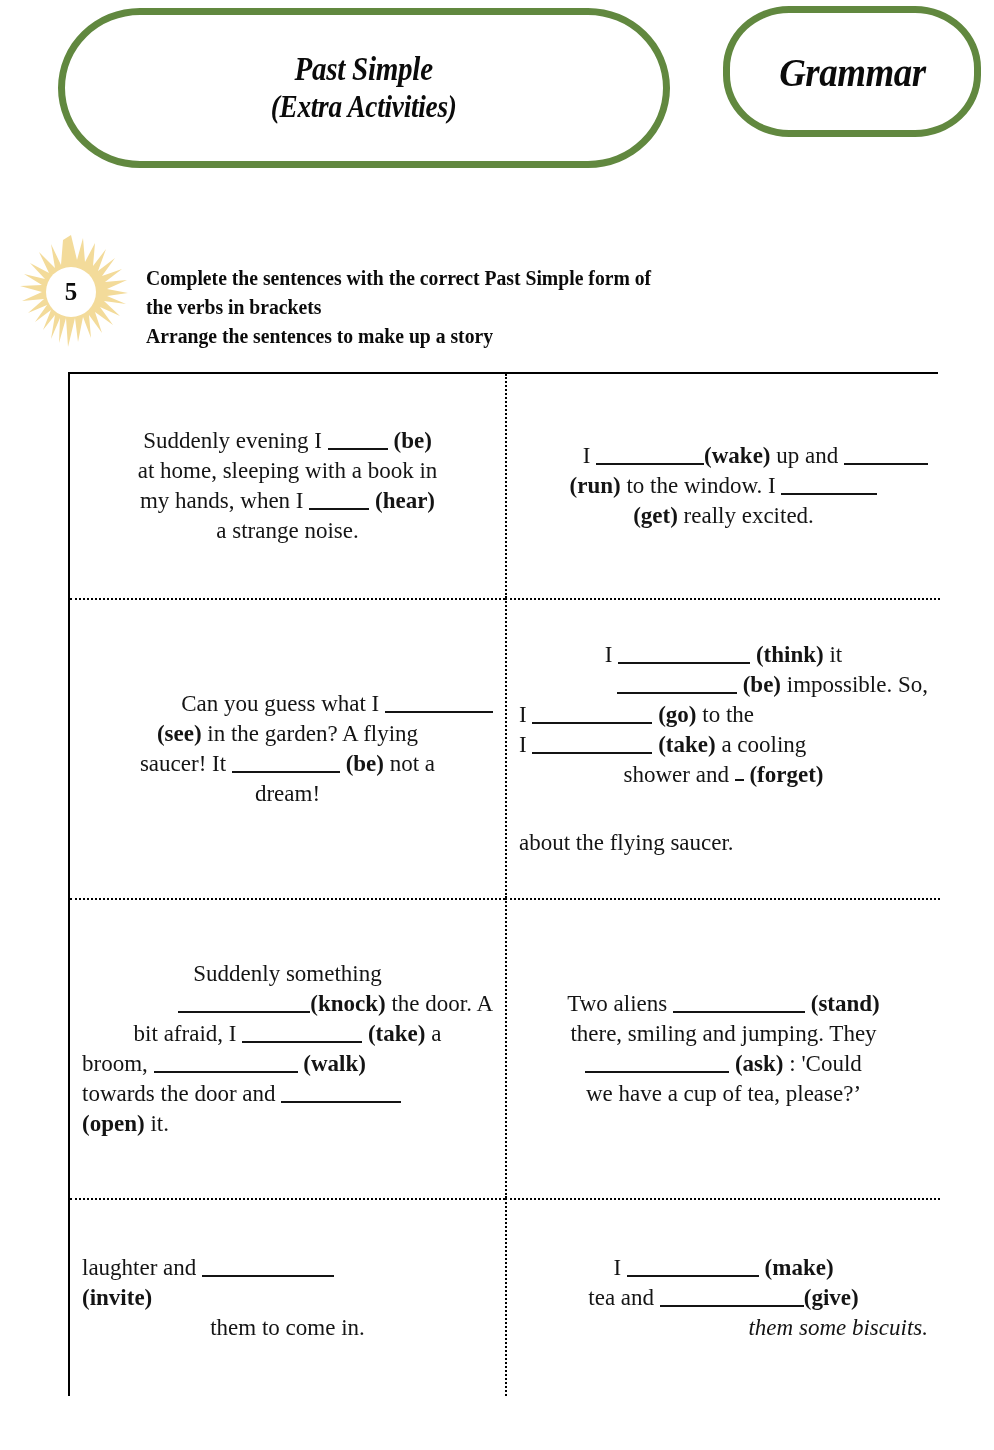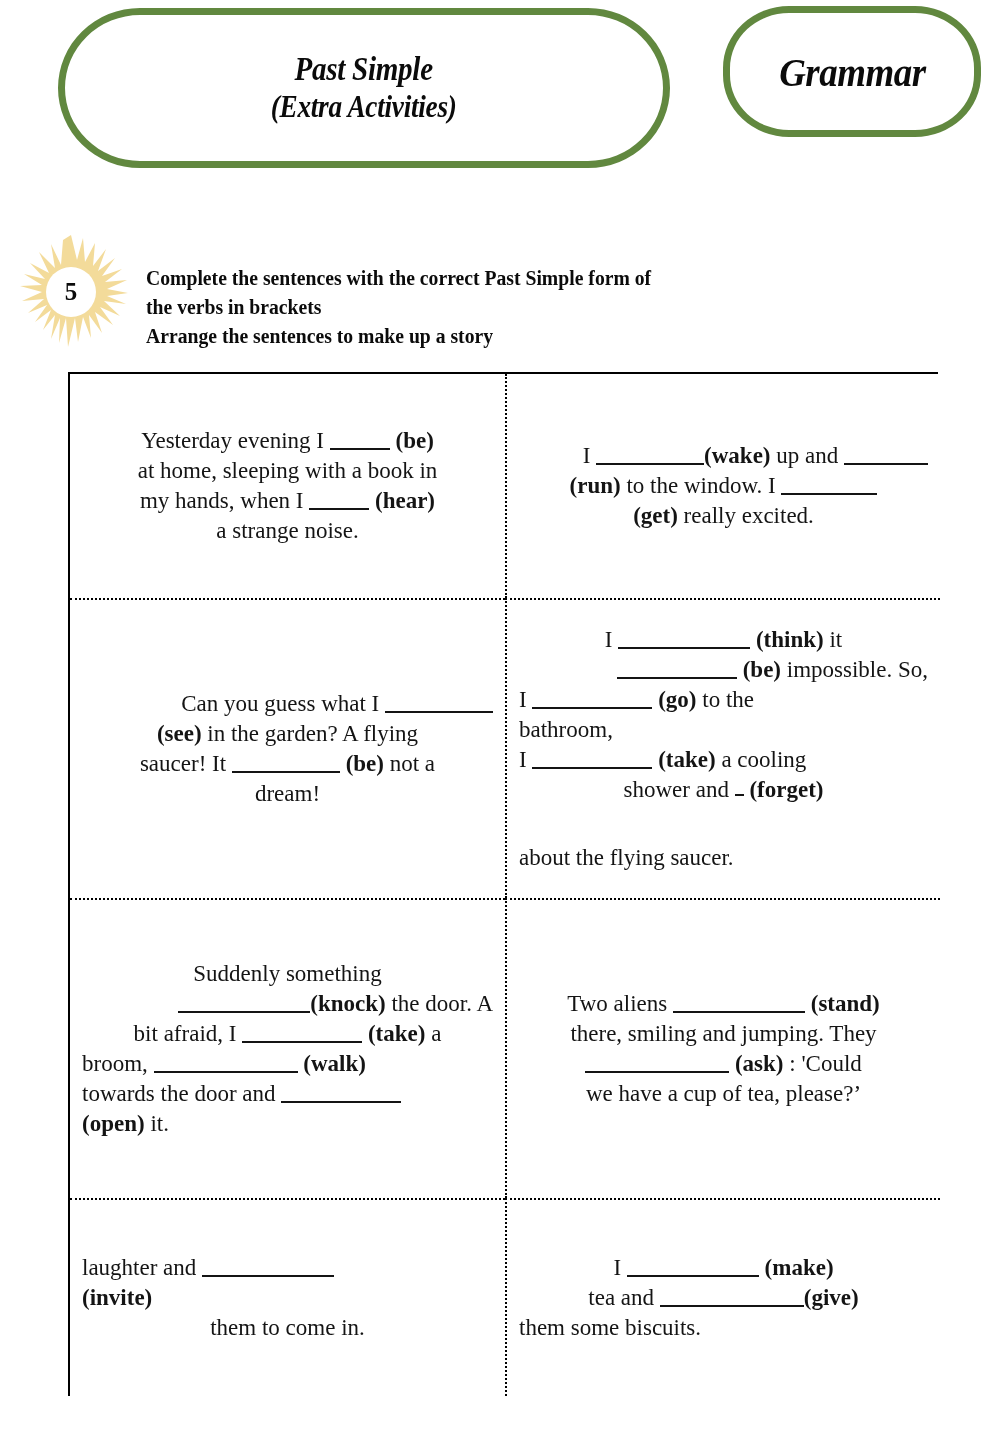--- a/index.html
+++ b/index.html
@@ -207,21 +207,21 @@
     <span class="tline">Complete the sentences with the correct Past Simple form of</span>
     <span class="tline">the verbs in brackets</span>
     <span class="tline">Arrange the sentences to make up a story</span>
   </div>
 
 </div>
 
 <div id="worksheet-table">
     <div class="cell row-a col-left">
       <div class="sentence">
-        <span class="ln" style="text-align: center;"><span>Yesterday evening I </span><span class="blank b5"></span><span> </span><b>(be)</b></span>
+        <span class="ln" style="text-align: center;"><span>Suddenly evening I </span><span class="blank b5"></span><span> </span><b>(be)</b></span>
         <span class="ln" style="text-align: center;"><span>at home, sleeping with a book in</span></span>
         <span class="ln" style="text-align: center;"><span>my hands, when I </span><span class="blank b5"></span><span> </span><b>(hear)</b></span>
         <span class="ln" style="text-align: center;"><span>a strange noise.</span></span>
       </div>
     </div>
     <div class="cell row-a col-right">
       <div class="sentence">
         <span class="ln" style="text-align: right;"><span>I </span><span class="blank b9"></span><b>(wake)</b><span> up and </span><span class="blank b7"></span></span>
         <span class="ln" style="text-align: center;"><b>(run)</b><span> to the window. I </span><span class="blank b8"></span></span>
         <span class="ln" style="text-align: center;"><b>(get)</b><span> really excited.</span></span>
@@ -233,21 +233,20 @@
         <span class="ln" style="text-align: center;"><b>(see)</b><span> in the garden? A flying</span></span>
         <span class="ln" style="text-align: center;"><span>saucer! It </span><span class="blank b9"></span><span> </span><b>(be)</b><span> not a</span></span>
         <span class="ln" style="text-align: center;"><span>dream!</span></span>
       </div>
     </div>
     <div class="cell row-b col-right">
       <div class="sentence">
         <span class="ln" style="text-align: center;"><span>I </span><span class="blank b11"></span><span> </span><b>(think)</b><span> it</span></span>
         <span class="ln" style="text-align: right;"><span class="blank b10"></span><span> </span><b>(be)</b><span> impossible.  So,</span></span>
         <span class="ln" style="text-align: left;"><span>I </span><span class="blank b10"></span><span> </span><b>(go)</b><span> to the</span></span>
-        <span class="ln" style="text-align: left;"><span>bathroom,</span></span>
         <span class="ln" style="text-align: left;"><span>  I </span><span class="blank b10"></span><span> </span><b>(take)</b><span> a  cooling</span></span>
         <span class="ln" style="text-align: center;"><span>shower and </span><span class="tick"></span><span> </span><b>(forget)</b></span>
         <span class="ln" style="text-align: left; margin-top: 38px;"><span>about the flying saucer.</span></span>
       </div>
     </div>
     <div class="cell row-c col-left">
       <div class="sentence">
         <span class="ln" style="text-align: center;"><span>Suddenly something</span></span>
         <span class="ln" style="text-align: right;"><span class="blank b11"></span><b>(knock)</b><span> the door. A</span></span>
         <span class="ln" style="text-align: center;"><span>bit afraid, I </span><span class="blank b10"></span><span> </span><b>(take)</b><span> a</span></span>
@@ -268,16 +267,16 @@
       <div class="sentence">
         <span class="ln" style="text-align: left;"><span>laughter  and </span><span class="blank b11"></span></span>
         <span class="ln" style="text-align: left;"><b>(invite)</b></span>
         <span class="ln" style="text-align: center;"><span>them to come in.</span></span>
       </div>
     </div>
     <div class="cell row-d col-right">
       <div class="sentence">
         <span class="ln" style="text-align: center;"><span>I  </span><span class="blank b11"></span><span> </span><b>(make)</b></span>
         <span class="ln" style="text-align: center;"><span>tea and </span><span class="blank b12"></span><b>(give)</b></span>
-        <span class="ln" style="text-align: left;"><span>them some biscuits.</span></span>
+        <span class="ln" style="text-align: right; font-style: italic;"><span>them some biscuits.</span></span>
       </div>
     </div>
   </div>
 
 </body></html>

